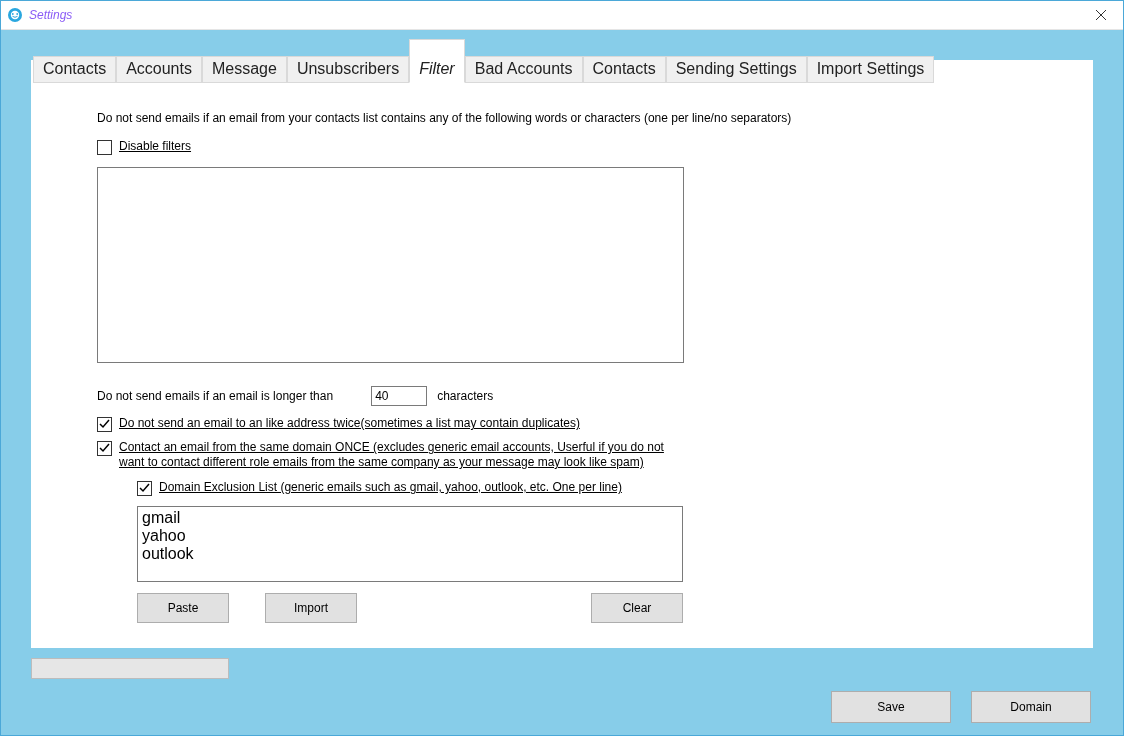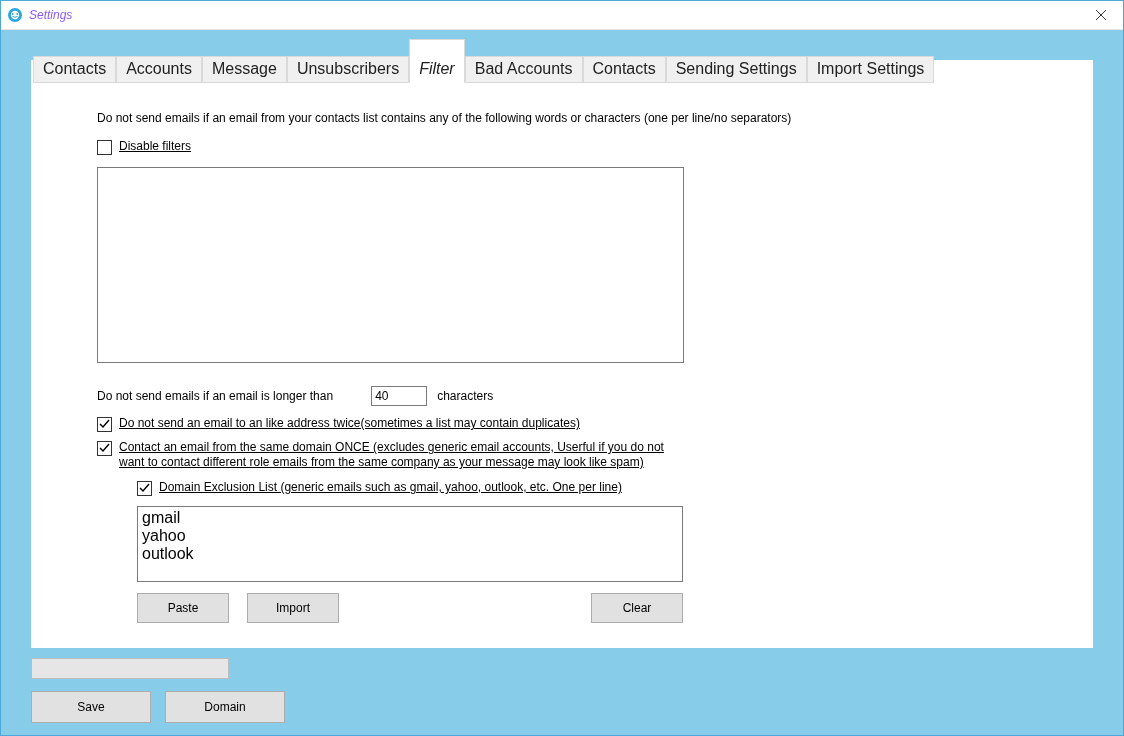--- a/index.html
+++ b/index.html
@@ -176,32 +176,33 @@
     height: 28px;
     background: #e1e1e1;
     border: 1px solid #adadad;
     font-family: inherit;
     font-size: 12px;
     cursor: default;
     display: flex;
     align-items: center;
     justify-content: center;
   }
-  .btn-row .left-group { display:flex; gap: 18px; align-items: center; }
+  .btn-row .left-group { display:flex; gap: 36px; align-items: center; }
   .btn-row .right-group { margin-left: auto; }
   .progress-slot {
     margin-top: 10px;
     height: 19px;
     width: 196px;
     background: #e6e6e6;
     border: 1px solid #bcbcbc;
   }
   .bottom-buttons {
     display: flex;
-    gap: 14px;
+    justify-content: flex-end;
+    gap: 20px;
     margin-top: 12px;
     padding-right: 2px;
   }
   .bottom-buttons .btn { width: 118px; height: 30px; }
   .multiline-label { max-width: 560px; line-height: 15px; }
 </style>
 </head>
 <body>
 
 <div class="window">

